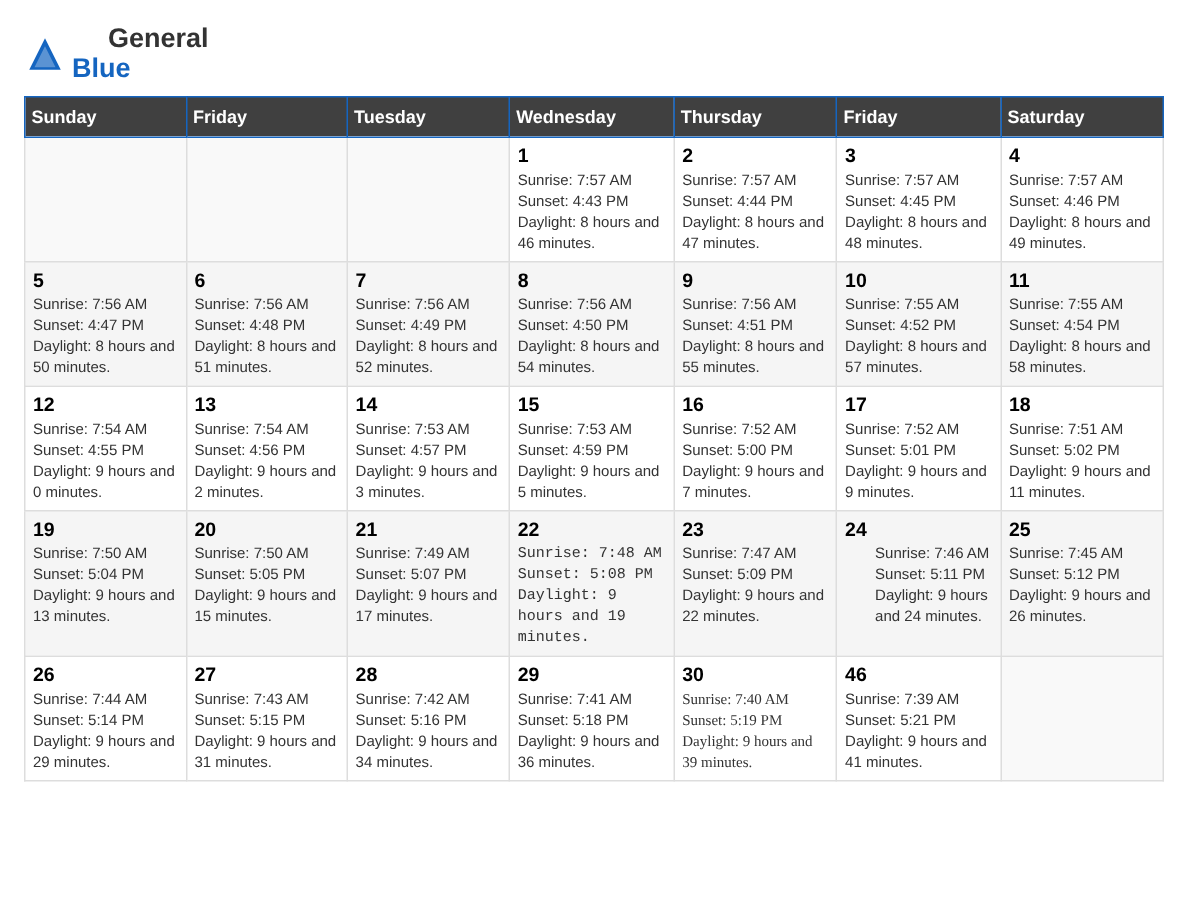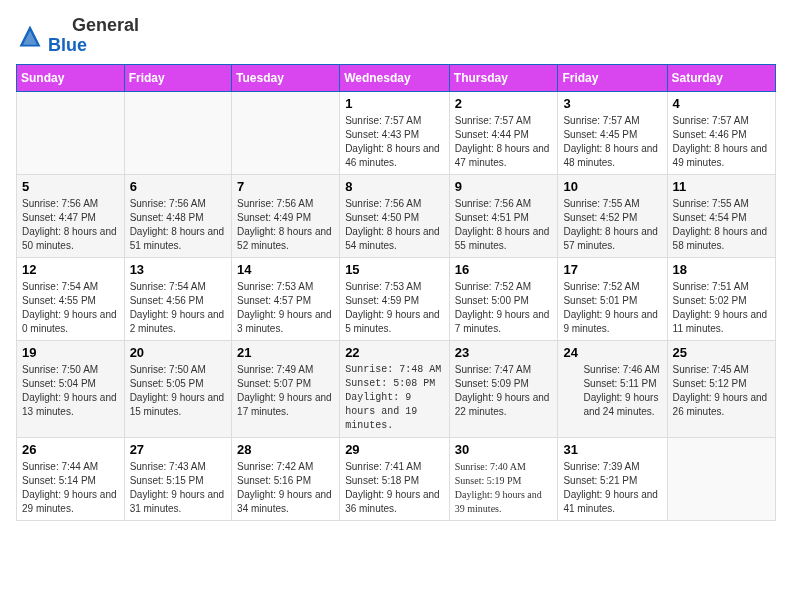--- a/index.html
+++ b/index.html
@@ -43,21 +43,21 @@
     .location {
       font-size: 15px;
       color: #555;
     }
     .calendar {
       width: 100%;
       border-collapse: collapse;
       font-size: 11px;
     }
     .calendar thead tr {
-      background-color: #d946ef;
+      background-color: #404040;
       color: #fff;
     }
     .calendar thead th {
       padding: 6px 4px;
       text-align: left;
       font-size: 12px;
       font-weight: bold;
       border: 1px solid #1565c0;
     }
     .calendar tbody tr {
@@ -303,21 +303,21 @@
 Sunset: 5:18 PM
 Daylight: 9 hours and 36 minutes.</div>
         </td>
         <td>
           <span class="day-num">30</span>
           <div class="day-info" style="white-space: pre-line; font-family: Liberation Serif, serif;">Sunrise: 7:40 AM
 Sunset: 5:19 PM
 Daylight: 9 hours and 39 minutes.</div>
         </td>
         <td>
-          <span class="day-num">31</span>
+          <span class="day-num">46</span>
           <div class="day-info" style="white-space: pre-line;">Sunrise: 7:39 AM
 Sunset: 5:21 PM
 Daylight: 9 hours and 41 minutes.</div>
         </td>
         <td class="empty-cell"></td>
       </tr>
     </tbody>
 </table>
 
 </body></html>

